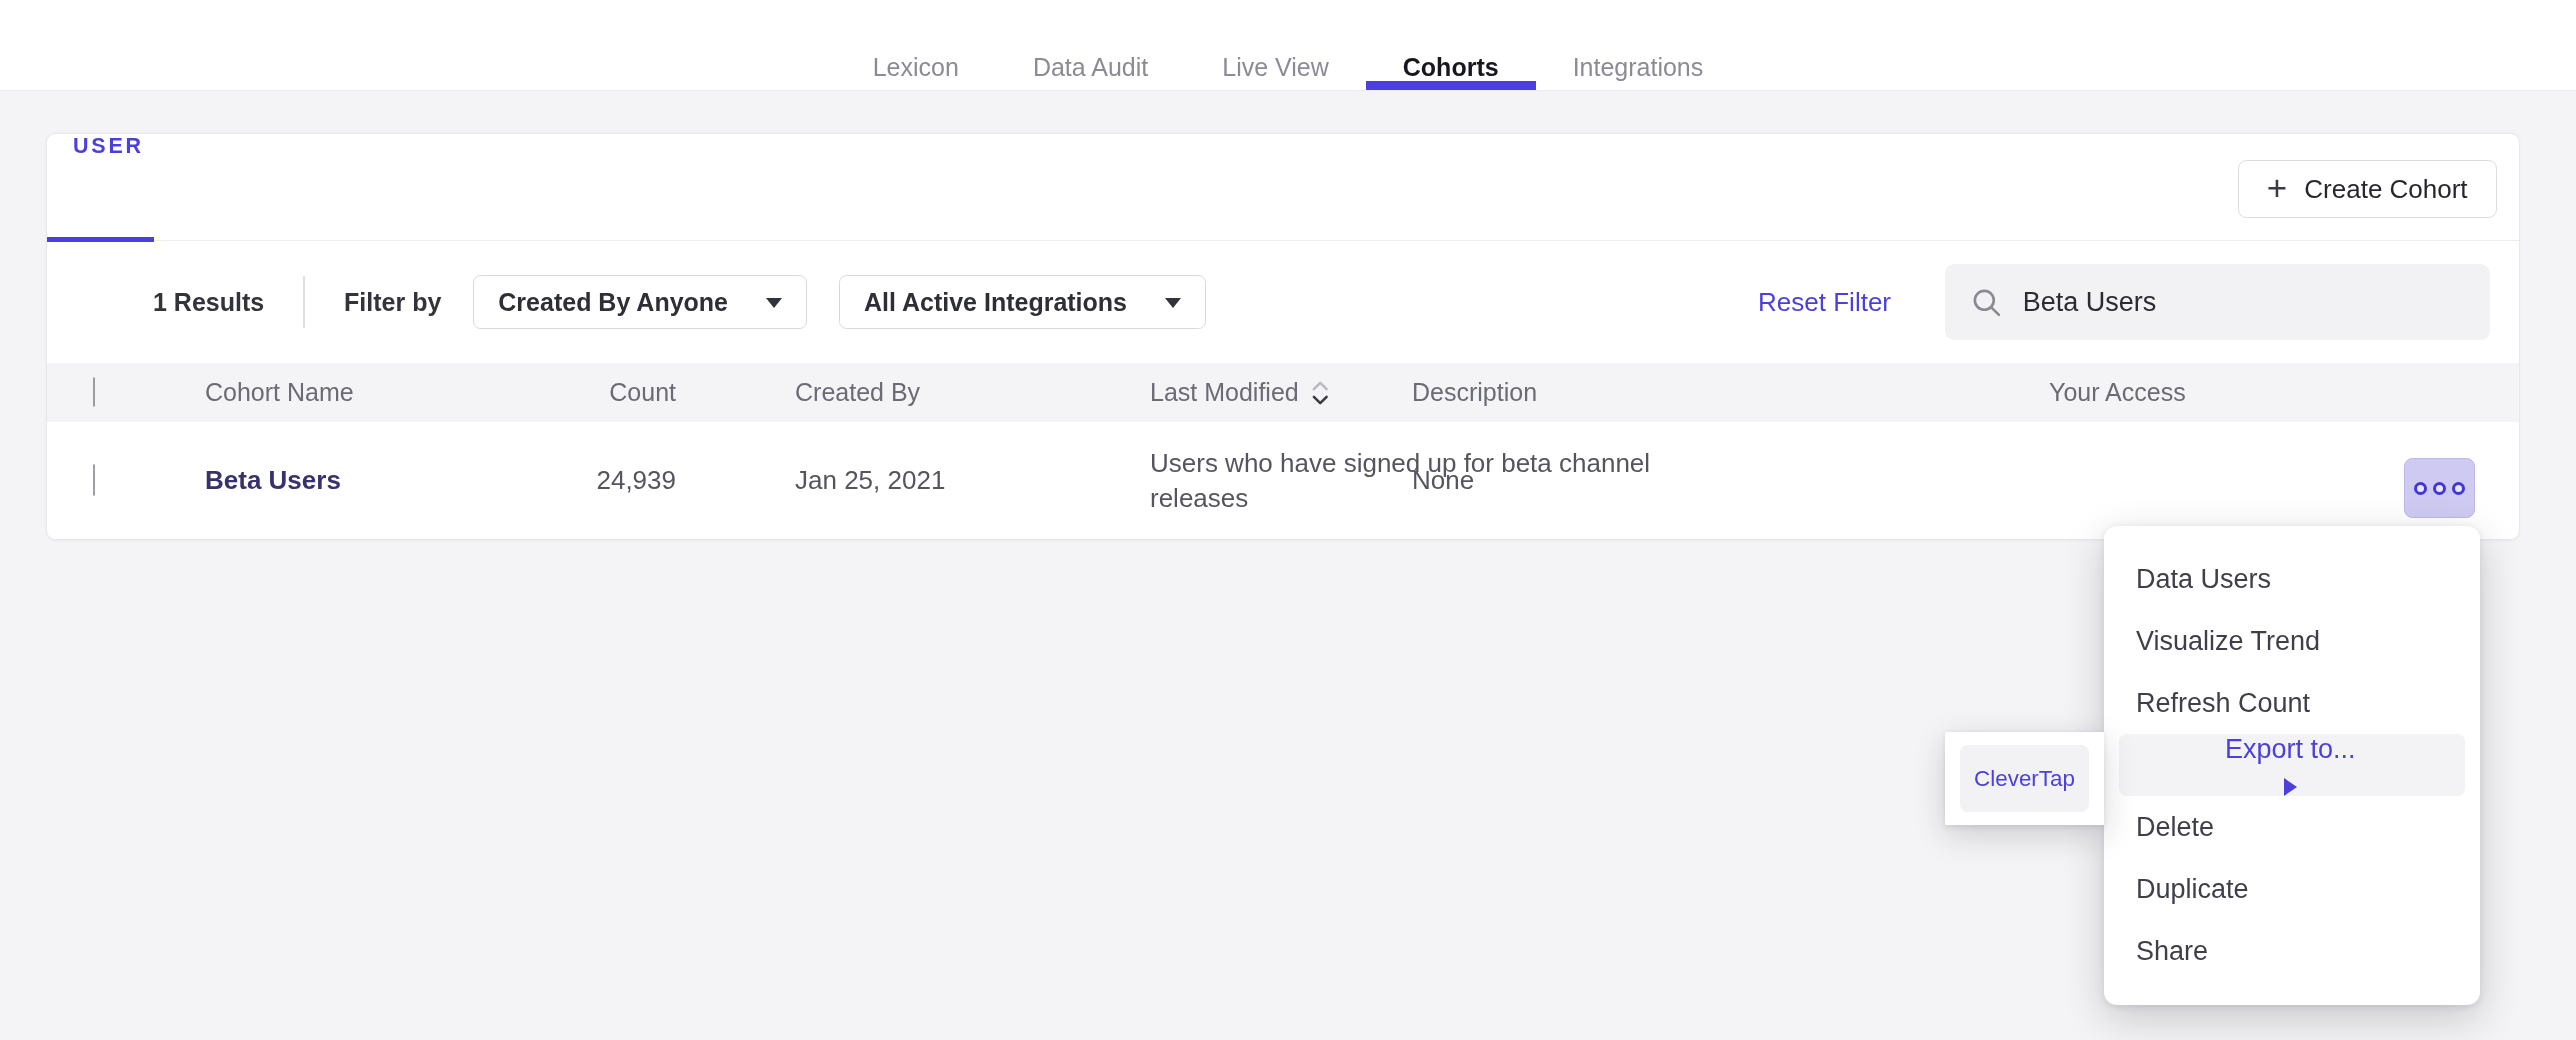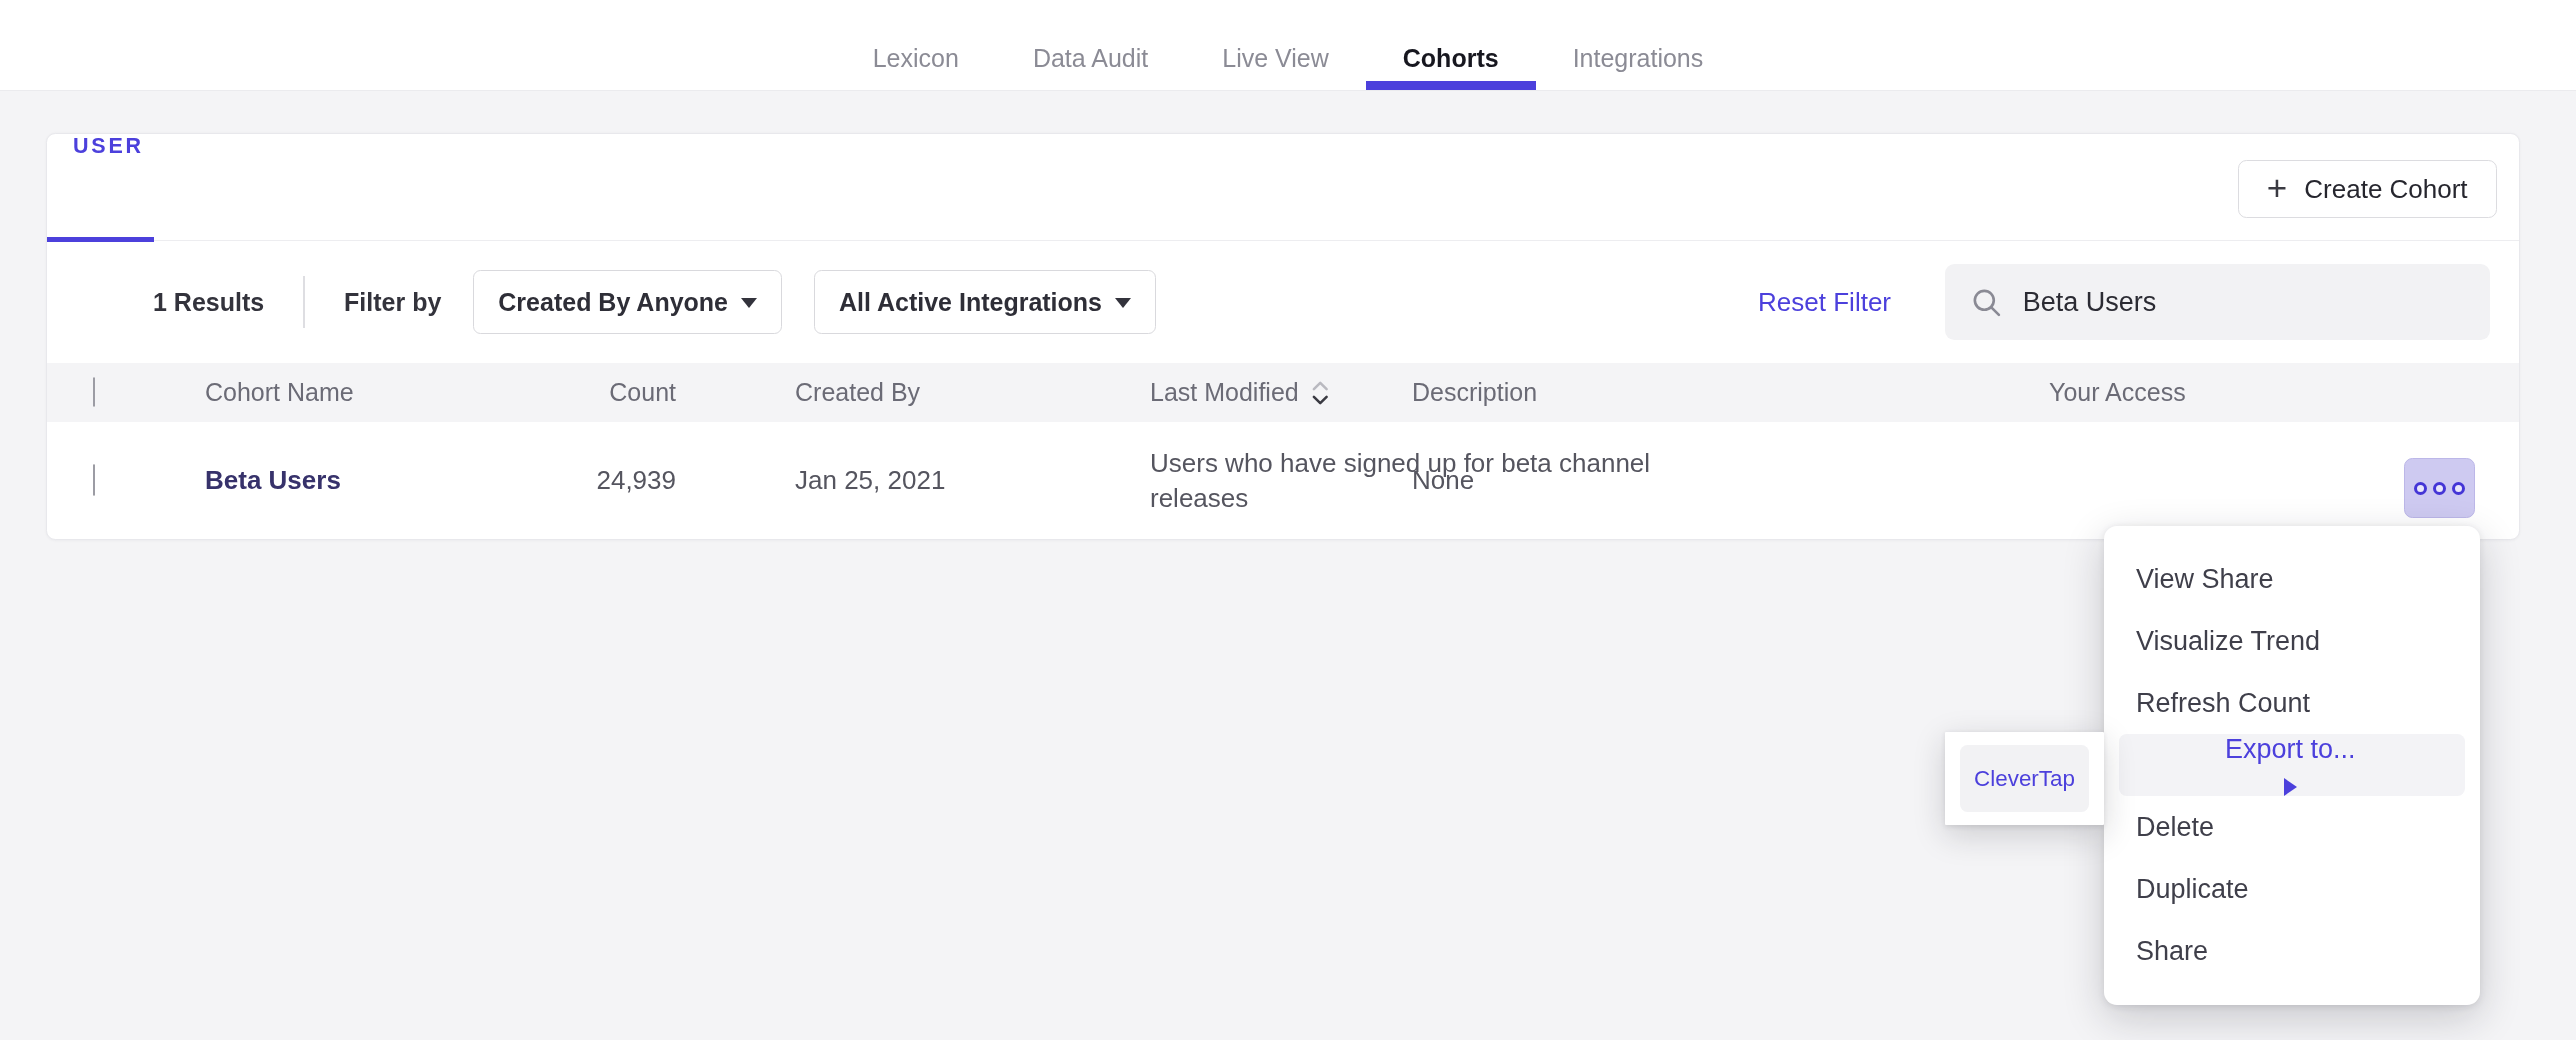--- a/index.html
+++ b/index.html
@@ -3,21 +3,21 @@
 <meta charset="utf-8">
 <style>
   * { margin:0; padding:0; box-sizing:border-box; }
   html,body { background:#f4f4f6; }
   body { font-family:"Liberation Sans", sans-serif; color:#2b2b33; }
   .screen { position:relative; width:2576px; height:1040px; background:#f4f4f6; overflow:hidden; }
 
   
   .topnav { position:absolute; left:0; top:0; width:2576px; height:91px; background:#ffffff;
             border-bottom:0.9px solid #ebebee; display:flex; justify-content:center; }
-  .nav-item { position:relative; display:flex; align-items:flex-start; padding:0 37px; font-size:25px;
+  .nav-item { position:relative; display:flex; align-items:center; padding:0 37px; font-size:25px;
               color:#8b8b95; cursor:pointer;margin-top:44px; }
   .nav-item.active { color:#17171f; font-weight:700; }
   .nav-item.active .nav-underline { position:absolute; left:0; right:0; bottom:0; height:9.3px; background:#4c40dc; }
 
   
   .card { position:absolute; left:46px; top:133px; width:2474px; height:407px; background:#ffffff;
           border:0.9px solid #e8e8ec; border-radius:9.3px; box-shadow:0 0.9px 2.8px rgba(20,20,40,.04); }
 
   .tab-row { position:relative; height:107px; border-bottom:1.9px solid #ededf0; display:flex; align-items:flex-start; padding-left:26px; }
   .user-tab { font-size:21.5px; font-weight:700; letter-spacing:2.8px; color:#4c40dc; }
@@ -25,22 +25,22 @@
   .create-btn { position:absolute; right:22.4px; top:26px; height:58px; padding:0 28px; background:#fff;
                 border:1.9px solid #dcdce0; border-radius:8.4px; display:flex; align-items:center; gap:17px;
                 font-size:26px; color:#26262e; cursor:pointer; }
   .plus-glyph { font-size:35px; font-weight:400; color:#3a3a42; line-height:1; margin-top:-3.7px; }
 
   
   .filter-row { height:122px; display:flex; align-items:center; padding:0 29px 0 106px; }
   .results-count { font-size:25px; font-weight:700; color:#33333c; }
   .v-divider { width:1.9px; height:52px; background:#dedee2; margin:0 39px; }
   .filter-by { font-size:25px; font-weight:700; color:#33333c; margin-right:32px; }
-  .dropdown { height:64px; padding:0 24px; background:#fff; border:1.9px solid #d9d9dd; border-radius:7.5px;
-              display:flex; align-items:center; gap:13px; font-size:25px; font-weight:600; color:#2e2e37; cursor:pointer; }
+  .dropdown { height:54px; padding:0 24px; background:#fff; border:1.9px solid #d9d9dd; border-radius:7.5px;
+              display:flex; align-items:center; gap:38px; font-size:25px; font-weight:600; color:#2e2e37; cursor:pointer; }
   .dropdown + .dropdown { margin-left:32px; }
   .caret-down { width:0; height:0; border-left:8.4px solid transparent; border-right:8.4px solid transparent;
                 border-top:10.3px solid #33333c; margin-top:2.8px; }
   .reset-filter { margin-left:auto; font-size:26px; color:#4c40dc; cursor:pointer; white-space:nowrap; }
   .search-box { margin-left:54px; width:545px; height:76px; background:#f2f2f4; border-radius:9.3px;
                 display:flex; align-items:center; padding:0 24px; gap:18.7px; }
   .search-box input { flex:1; border:none; outline:none; background:transparent; font-size:27px; color:#2b2b33;
                       font-family:"Liberation Sans", sans-serif; }
 
   
@@ -160,21 +160,21 @@
       <div>None</div>
       <div class="more-btn">
         <span class="ring"></span>
         <span class="ring"></span>
         <span class="ring"></span>
       </div>
     </div>
   </div>
 
   <div class="context-menu">
-    <div class="menu-item">View Share</div>
+    <div class="menu-item">Data Users</div>
     <div class="menu-item">Visualize Trend</div>
     <div class="menu-item">Refresh Count</div>
     <div class="menu-item highlighted">
       <span>Export to...</span>
       <span class="submenu-arrow"></span>
     </div>
     <div class="menu-item">Delete</div>
     <div class="menu-item">Duplicate</div>
     <div class="menu-item">Share</div>
   </div>

